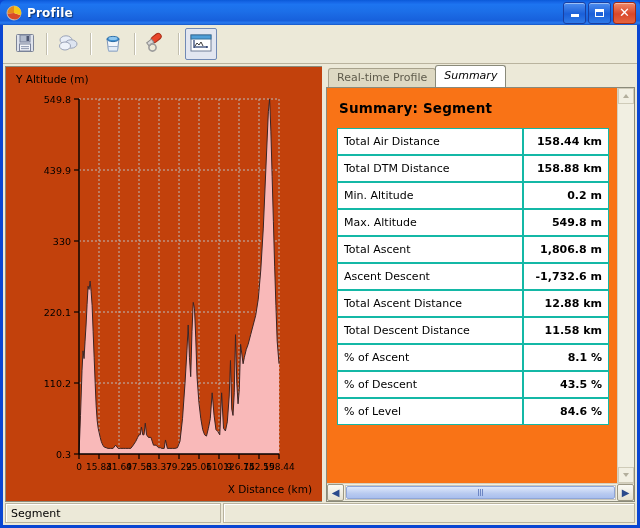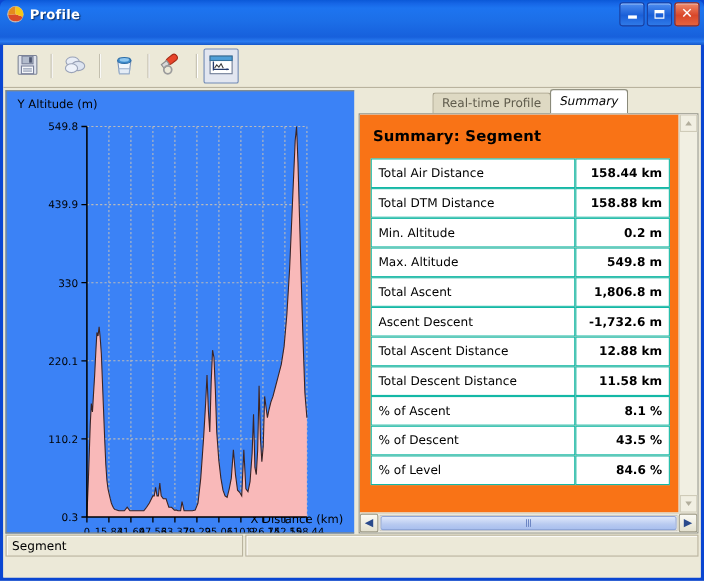--- a/index.html
+++ b/index.html
@@ -17,21 +17,21 @@
     display:flex;flex-direction:column;
   }
   
   .titlebar{
     height:25px;flex:0 0 25px;
     background:linear-gradient(to bottom,#0b59d8 0%,#1666e6 8%,#1d74f0 18%,#1c6fe8 45%,#1760dc 82%,#2a7bf0 92%,#1456c8 100%);
     display:flex;align-items:center;
     position:relative;
     margin:-3px -3px 0 -3px;
     border-top-left-radius:6px;border-top-right-radius:6px;
-    padding:0 2px 16px 4px;
+    padding:0 2px 0 4px;
   }
   .title-icon{
     width:16px;height:16px;margin-right:5px;margin-left:2px;flex:0 0 16px;
     position:relative;
   }
   .title-text{
     color:#fff;font-weight:bold;font-size:12px;
     text-shadow:1px 1px 1px rgba(0,0,0,.55);
     flex:1;
     font-family:"DejaVu Sans","Liberation Sans",sans-serif;
@@ -64,21 +64,21 @@
     display:flex;align-items:center;justify-content:center;
     border:1px solid transparent;border-radius:2px;
     position:relative;
   }
   .tbtn.sel{border:1px solid #7089b5;background:#e2e6f0;}
   .tsep{width:1px;height:22px;background:#c3bfae;border-right:1px solid #fff;margin:0 2px;}
   
   .content{flex:1;display:flex;min-height:0;background:#ece9d8;}
   .leftpane{
     width:316px;flex:0 0 316px;
-    background:#3b82f6;
+    background:#c2410c;
     border:1px solid #8a8a7a;
     border-right:none;
     margin:2px 0 0 2px;
     position:relative;
     overflow:hidden;
   }
   .splitter{width:4px;flex:0 0 4px;background:#ece9d8;}
   .rightpane{
     flex:1;display:flex;flex-direction:column;
     margin:2px 2px 0 0;min-width:0;
@@ -89,21 +89,21 @@
     font-size:10.5px;color:#000;
   }
   .xlabel{
     position:absolute;right:10px;bottom:6px;
     font-size:10.5px;color:#000;
   }
   .chart-svg{position:absolute;left:0;top:0;}
   
   .tabstrip{
     flex:0 0 21px;height:21px;display:flex;align-items:flex-end;
-    padding-left:2px;position:relative;justify-content:center;
+    padding-left:2px;position:relative;
   }
   .tab{
     height:18px;line-height:17px;padding:0 8px;font-size:11px;
     background:#ded9c3;color:#5f5b4c;
     border:1px solid #a8a28c;border-bottom:none;
     border-top-left-radius:3px;border-top-right-radius:3px;
     margin-right:-1px;
   }
   .tab.active{
     background:#fff;color:#000;height:21px;line-height:19px;
@@ -158,21 +158,21 @@
     flex:1;height:13px;margin:0;
     background:linear-gradient(to bottom,#dfe8fb,#b8caf0 60%,#a9bfee);
     border:1px solid #8fa6d8;box-sizing:border-box;border-radius:2px;
     display:flex;align-items:center;justify-content:center;
   }
   .grip{width:5px;height:7px;background:
      repeating-linear-gradient(to right,#6d86c4 0 1px,transparent 1px 2px);}
   
   .statusbar{
     flex:0 0 20px;height:20px;display:flex;align-items:stretch;
-    background:#ece9d8;padding:1px 2px 19px 2px;gap:2px;
+    background:#ece9d8;padding:1px 2px 2px 2px;gap:2px;
   }
   .sp{
     border:1px solid #b9b39e;background:#ece9d8;
     box-shadow:inset 1px 1px 0 #fff;
     display:flex;align-items:center;padding:0 5px;font-size:11px;color:#000;
   }
   .sp1{width:204px;flex:0 0 204px;}
   .sp2{flex:1;}
 </style>
 </head>

